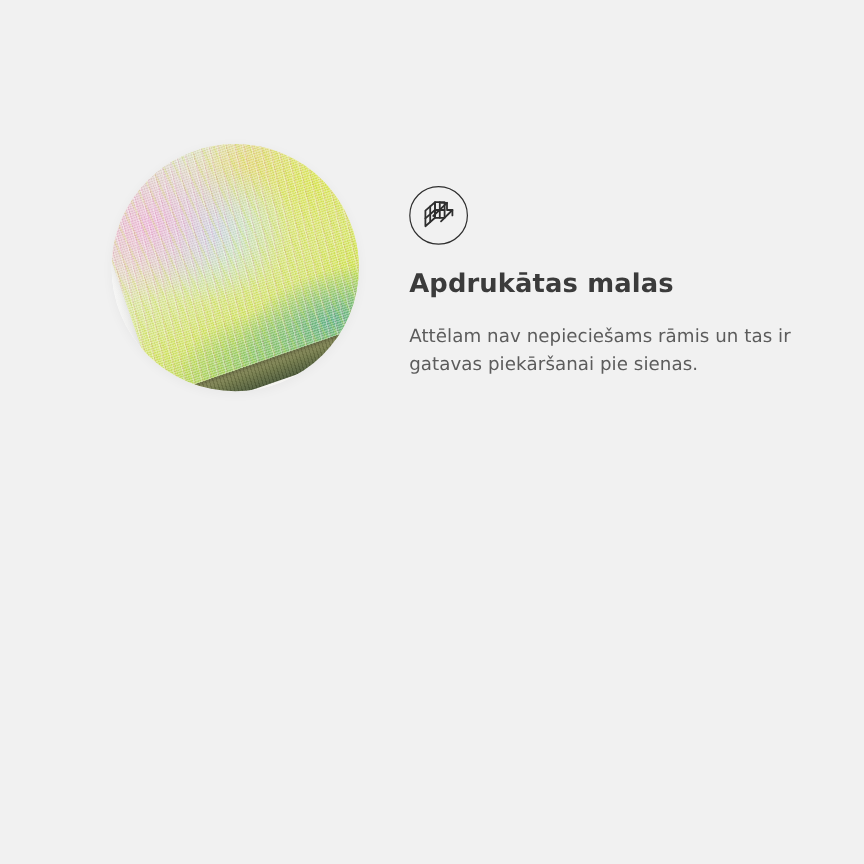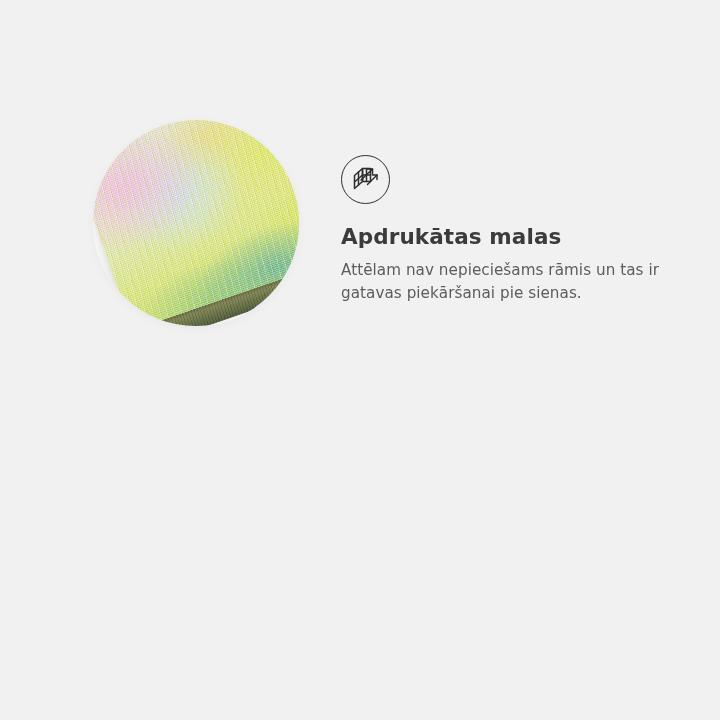--- a/index.html
+++ b/index.html
@@ -161,21 +161,21 @@
   #title-1 { margin-top: 20px; }
 
   .feature-body {
     margin: 0;
     padding: 0;
     font-size: 15.2px;
     color: #5c5c5c;
     line-height: 1.52;
     letter-spacing: 0.05px;
   }
-  #body-1 { margin-top: 8px; width: 345px; }
+  #body-1 { margin-top: 18px; width: 345px; }
 </style>
 </head>
 <body>
 
 <div class="page">
 
   <section class="feature" id="feature-1">
 
     <div class="media-circle" id="media-circle-1">
       <div class="canvas-scene">

